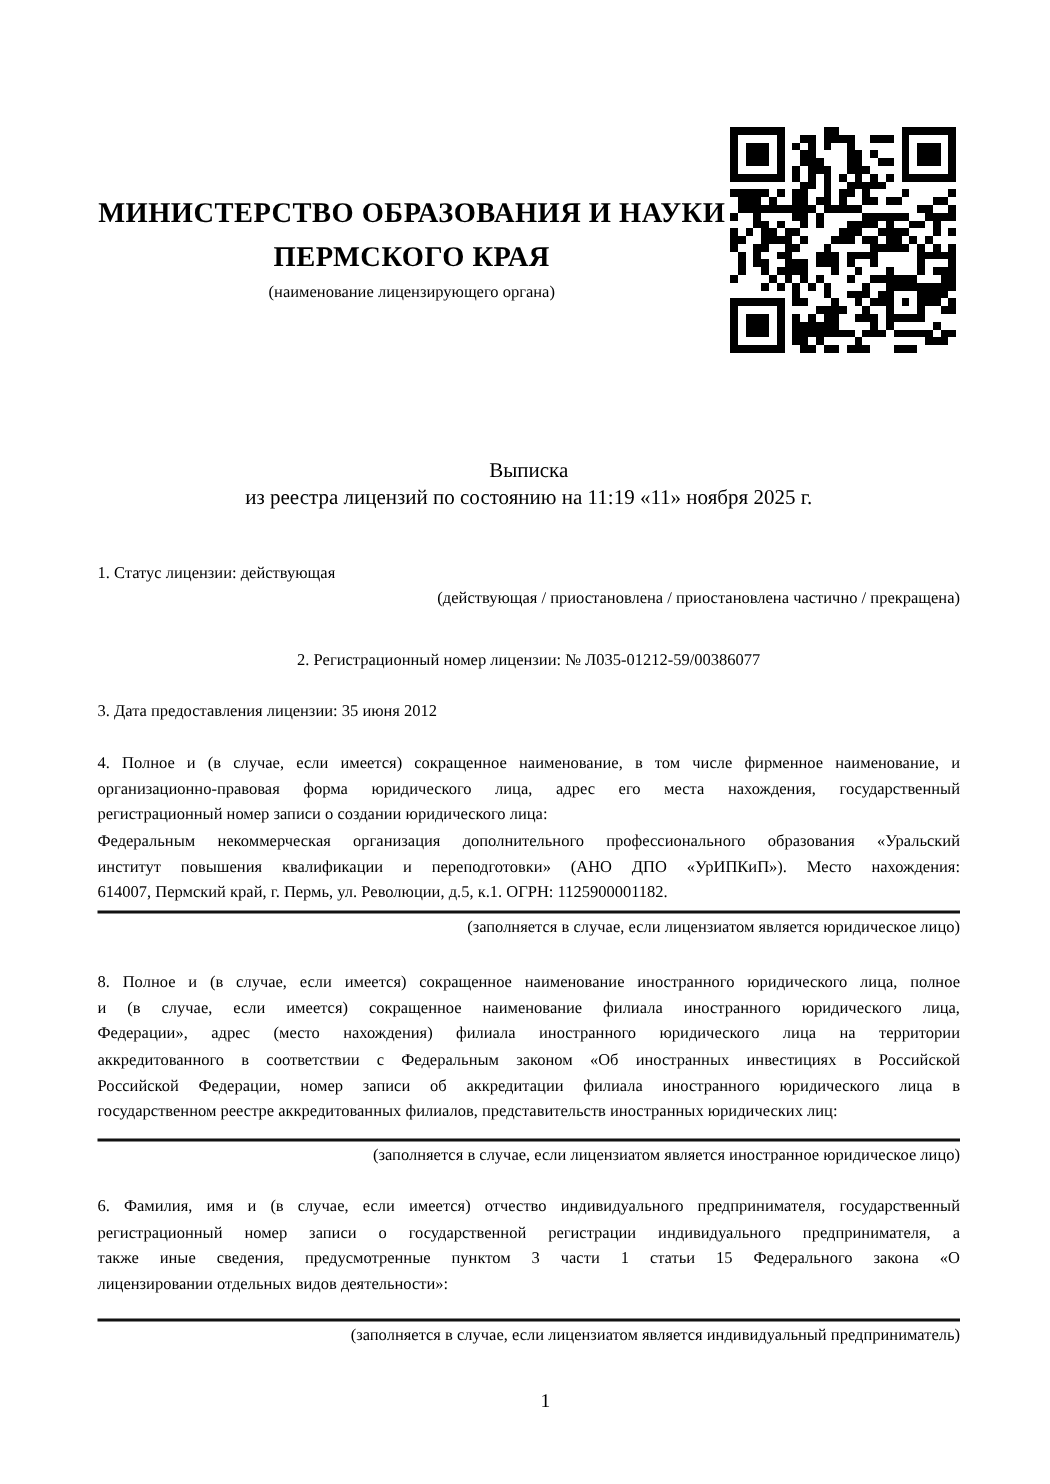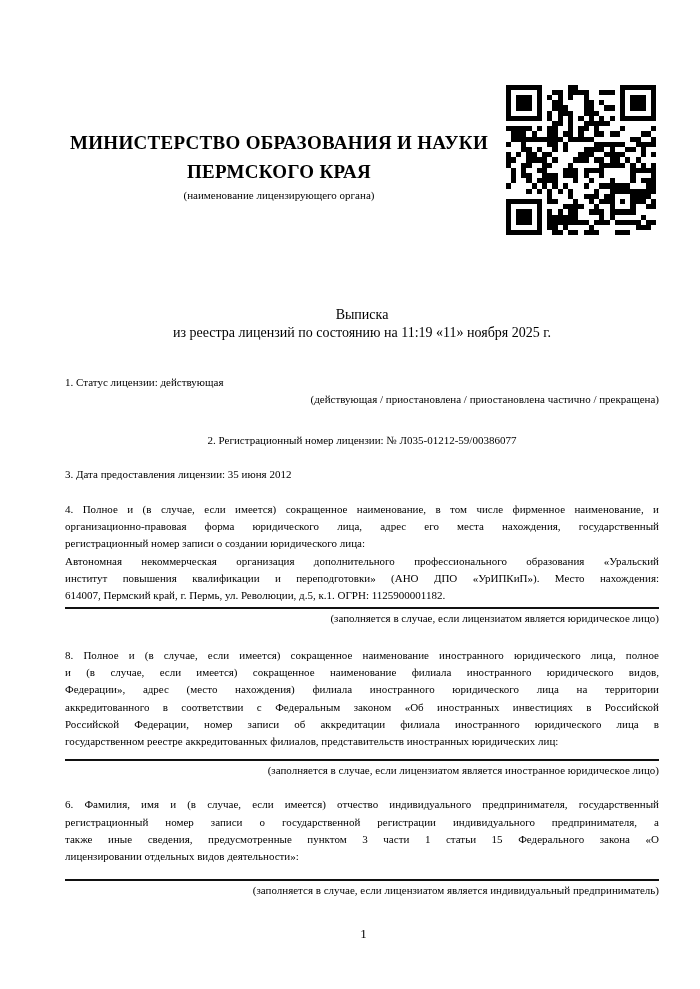--- a/index.html
+++ b/index.html
@@ -4,21 +4,21 @@
 <style>
   html, body { margin:0; padding:0; background:#ffffff; }
   .page {
     position: relative;
     width: 700px;
     height: 989px;
     background: #ffffff;
     color: #000;
     font-family: "Liberation Serif", "DejaVu Serif", serif;
     box-sizing: border-box;
-    padding: 0 41px 0 65px;
+    padding: 0 60px 0 65px;
     overflow: hidden;
   }
   .header-row {
     display: flex;
     justify-content: space-between;
     align-items: flex-start;
     padding-top: 82px;
     height: 160px;
     box-sizing: content-box;
   }
@@ -541,30 +541,30 @@
   <div class="body-text mt-reg">2. Регистрационный номер лицензии: № Л035-01212-59/00386077</div>
 
   <div class="body-text mt-date">3. Дата предоставления лицензии: 35 июня 2012</div>
 
   <div class="body-text mt-legal">
       <div class="jline">4. Полное и (в случае, если имеется) сокращенное наименование, в том числе фирменное наименование, и</div>
       <div class="jline">организационно-правовая форма юридического лица, адрес его места нахождения, государственный</div>
       <div class="jline">регистрационный номер записи о создании юридического лица:</div>
     </div>
   <div class="body-text">
-      <div class="jline">Автономная некоммерческая организация дополнительного профессионального образования «Уральский</div>
+      <div class="jline">Федеральным некоммерческая организация дополнительного профессионального образования «Уральский</div>
       <div class="jline">институт повышения квалификации и переподготовки» (АНО ДПО «УрИПКиП»). Место нахождения:</div>
       <div class="jline">614007, Пермский край, г. Пермь, ул. Революции, д.5, к.1. ОГРН: 1125900001182.</div>
     </div>
   <div class="fill-line rule-legal"></div>
   <div class="sec-caption">(заполняется в случае, если лицензиатом является юридическое лицо)</div>
 
   <div class="body-text mt-foreign">
       <div class="jline">8. Полное и (в случае, если имеется) сокращенное наименование иностранного юридического лица, полное</div>
-      <div class="jline">и (в случае, если имеется) сокращенное наименование филиала иностранного юридического видов,</div>
+      <div class="jline">и (в случае, если имеется) сокращенное наименование филиала иностранного юридического лица,</div>
       <div class="jline">Федерации», адрес (место нахождения) филиала иностранного юридического лица на территории</div>
       <div class="jline">аккредитованного в соответствии с Федеральным законом «Об иностранных инвестициях в Российской</div>
       <div class="jline">Российской Федерации, номер записи об аккредитации филиала иностранного юридического лица в</div>
       <div class="jline">государственном реестре аккредитованных филиалов, представительств иностранных юридических лиц:</div>
     </div>
   <div class="fill-line rule-foreign"></div>
   <div class="sec-caption">(заполняется в случае, если лицензиатом является иностранное юридическое лицо)</div>
 
   <div class="body-text mt-individual">
       <div class="jline">6. Фамилия, имя и (в случае, если имеется) отчество индивидуального предпринимателя, государственный</div>

